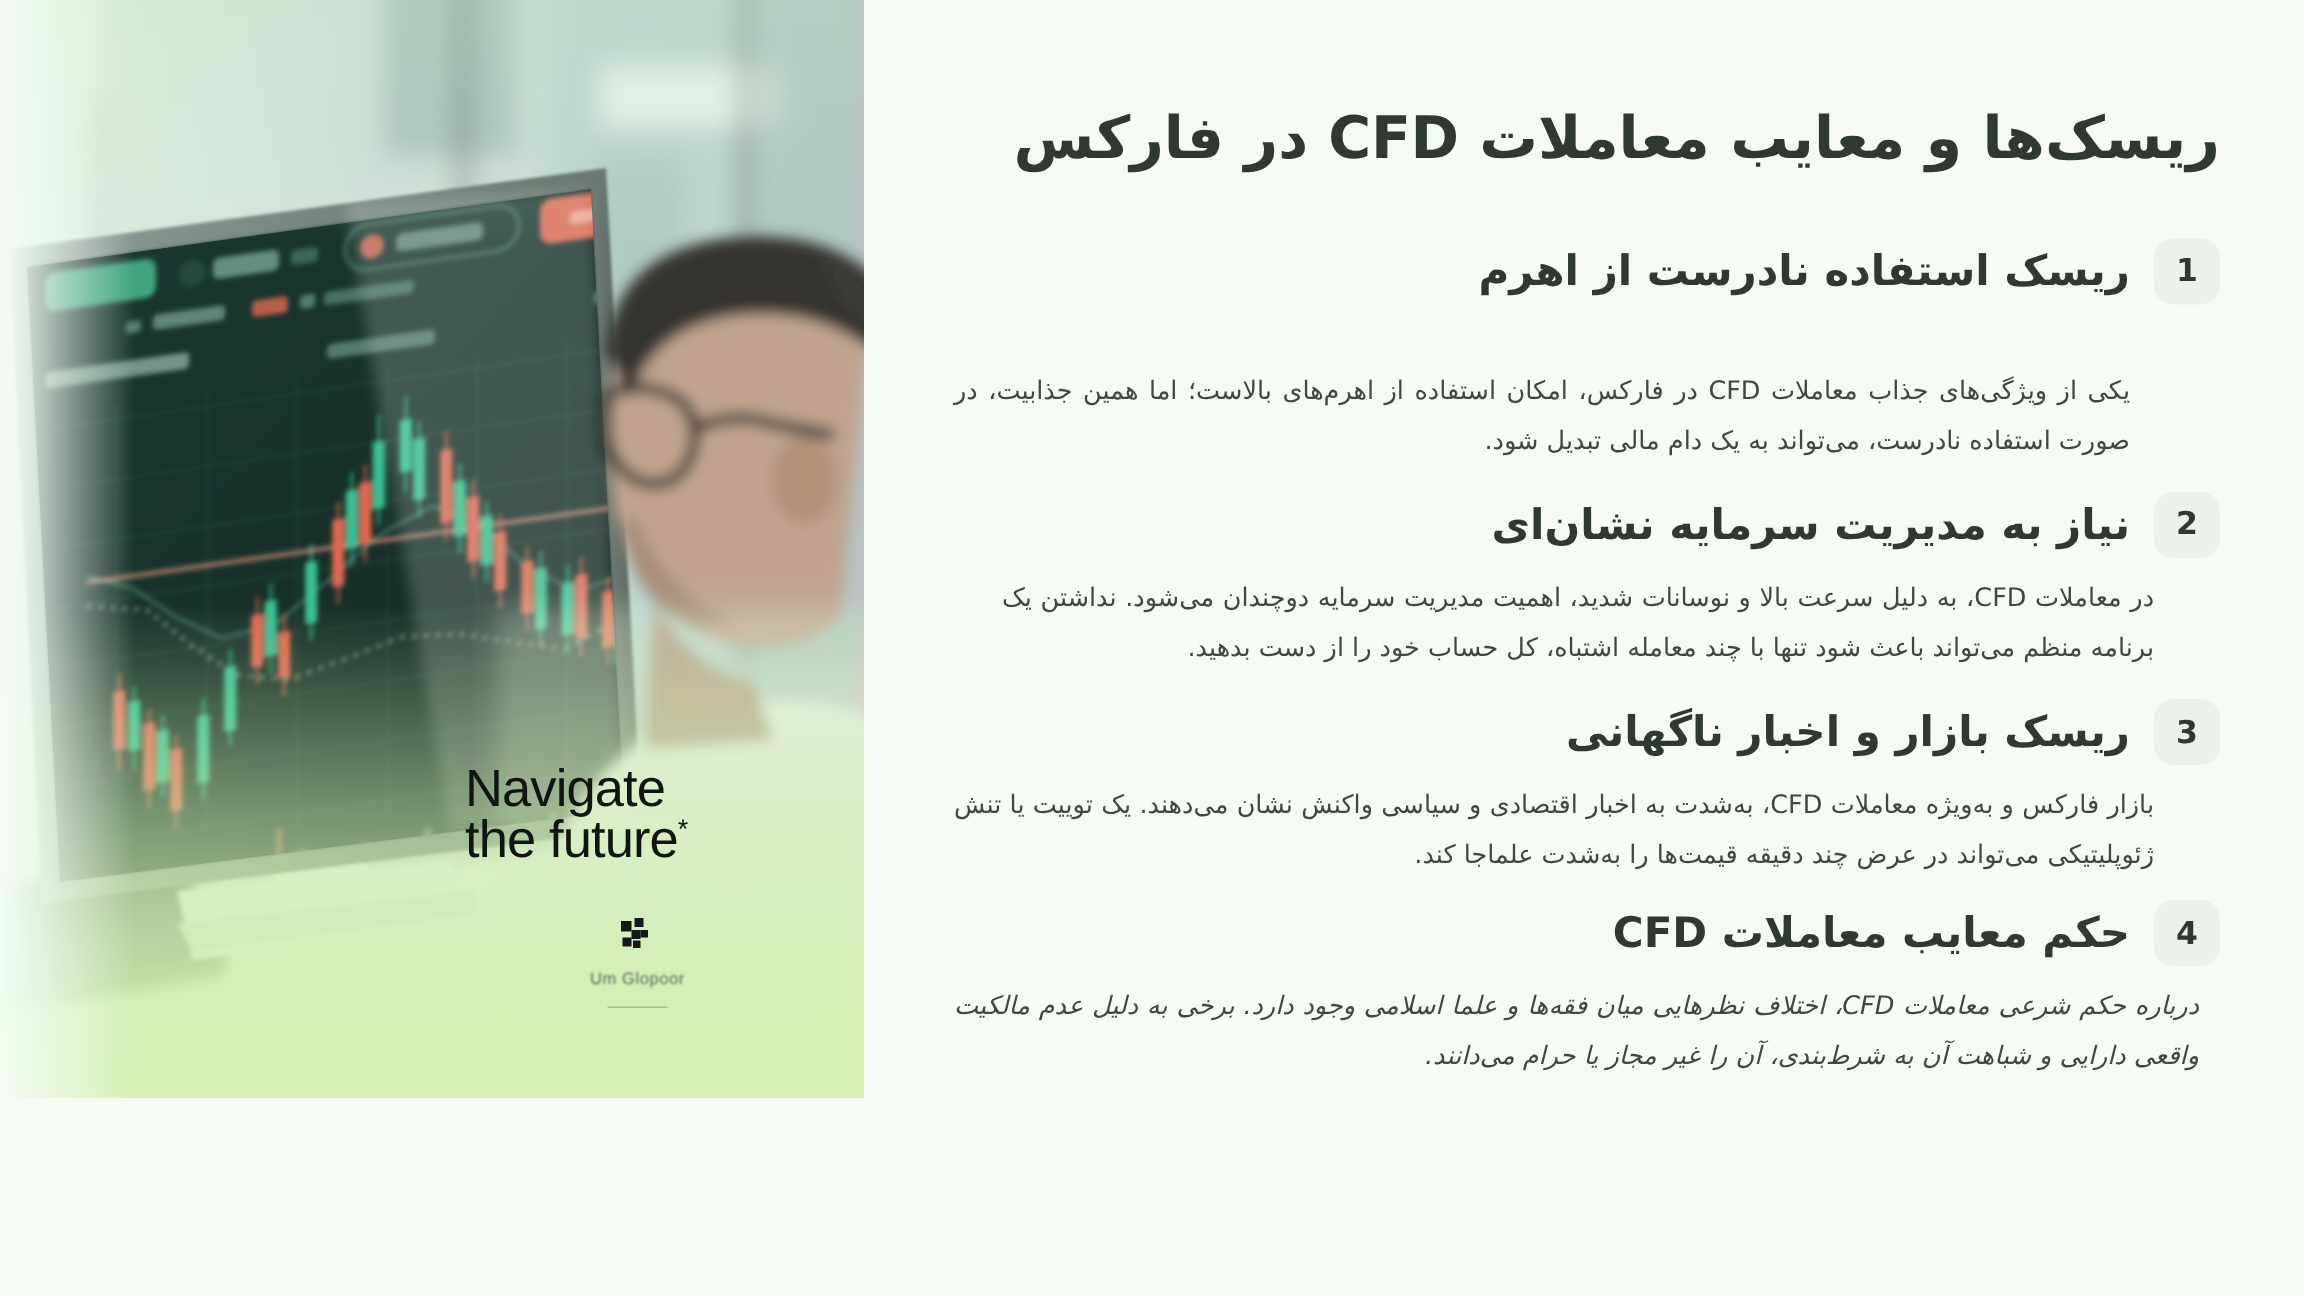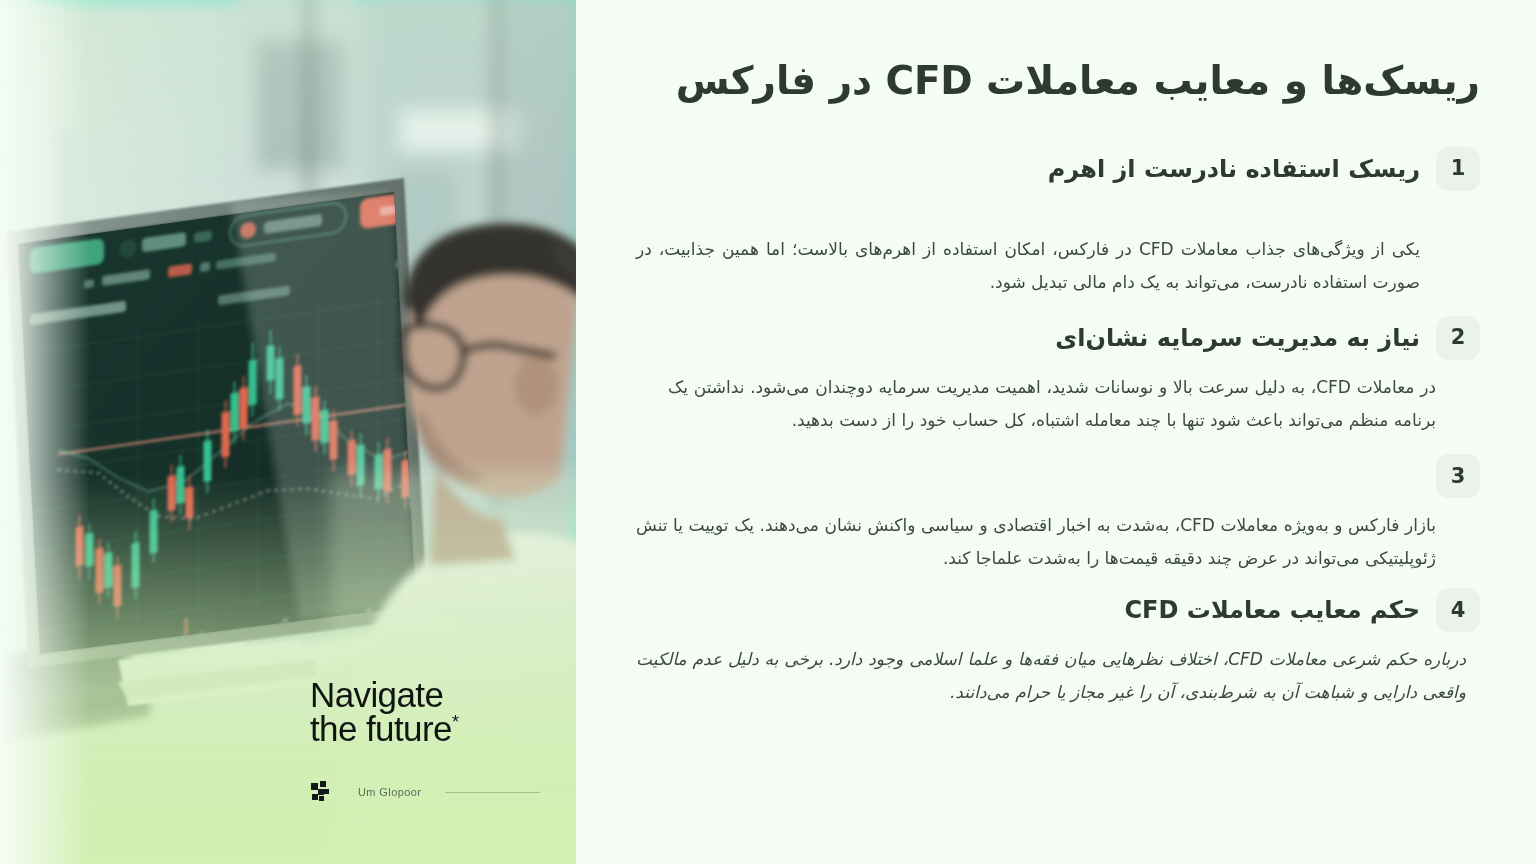--- a/index.html
+++ b/index.html
@@ -21,24 +21,24 @@
     height: 864px;
     background: #f4fcf4;
     display: flex;
     flex-direction: row-reverse;
   }
 
   
   .image-panel {
     position: relative;
     width: 576px;
-    height: 864px;
+    height: 732px;
     flex: 0 0 576px;
     overflow: hidden;
-    background: #5eead4;
+    background: #f9a8d4;
   }
 
   .photo-svg { position: absolute; inset: 0; width: 100%; height: 100%; display: block; }
 
   .photo-tint {
     position: absolute; inset: 0;
     background:
       linear-gradient(to bottom,
         rgba(190,225,195,0.30) 0%,
         rgba(190,225,195,0.05) 22%,
@@ -71,22 +71,23 @@
     letter-spacing: -0.6px;
     direction: ltr;
     text-align: left;
   }
   .brand-title .star { font-size: 18px; vertical-align: super; }
 
   .brand-footer {
     margin-top: 34px;
     display: flex;
     align-items: center;
-    gap: 24px;
+    gap: 12px;
     direction: ltr;
+    flex-direction: column;
   }
   .brand-mark { width: 24px; height: 24px; flex: 0 0 24px; }
   .brand-name {
     font-family: "Liberation Sans", sans-serif;
     font-size: 11px;
     color: #5c6a5c;
     letter-spacing: 0.4px;
     filter: blur(0.7px);
     white-space: nowrap;
   }
@@ -108,20 +109,21 @@
 
   .page-title {
     font-family: "DejaVu Sans", sans-serif;
     font-size: 39px;
     font-weight: bold;
     color: #2c3b2d;
     line-height: 1.5;
     text-align: right;
     direction: rtl;
     letter-spacing: -0.2px;
+    margin-top: 12px;
   }
 
   .sections { margin-top: 36px; }
 
   .section { margin-bottom: 17px; }
 
   .section-head {
     display: flex;
     flex-direction: row;
     align-items: center;
@@ -141,21 +143,21 @@
     font-size: 21px;
     font-weight: bold;
     display: flex;
     align-items: center;
     justify-content: center;
     line-height: 1;
   }
 
   .section-title {
     font-family: "DejaVu Sans", sans-serif;
-    font-size: 24px;
+    font-size: 28px;
     font-weight: bold;
     color: #2c3b2d;
     direction: rtl;
     text-align: right;
     line-height: 1.5;
     white-space: nowrap;
   }
 
   .section-body {
     margin-top: 11px;
@@ -512,20 +514,21 @@
         <div class="section-head">
           <div class="num-badge">2</div>
           <div class="section-title">نیاز به مدیریت سرمایه نشان‌ای</div>
         </div>
         <p class="section-body">در معاملات CFD، به دلیل سرعت بالا و نوسانات شدید، اهمیت مدیریت سرمایه دوچندان می‌شود. نداشتن یک برنامه منظم می‌تواند باعث شود تنها با چند معامله اشتباه، کل حساب خود را از دست بدهید.</p>
       </div>
 
       <div class="section s3">
         <div class="section-head">
           <div class="num-badge">3</div>
+          <div class="section-title">ریسک بازار و اخبار ناگهانی</div>
         </div>
         <p class="section-body">بازار فارکس و به‌ویژه معاملات CFD، به‌شدت به اخبار اقتصادی و سیاسی واکنش نشان می‌دهند. یک توییت یا تنش ژئوپلیتیکی می‌تواند در عرض چند دقیقه قیمت‌ها را به‌شدت علما‌جا کند.</p>
       </div>
 
       <div class="section s4">
         <div class="section-head">
           <div class="num-badge">4</div>
           <div class="section-title">حکم معایب معاملات CFD</div>
         </div>
         <p class="section-body">درباره حکم شرعی معاملات CFD، اختلاف نظرهایی میان فقه‌ها و علما اسلامی وجود دارد. برخی به دلیل عدم مالکیت واقعی دارایی و شباهت آن به شرط‌بندی، آن را غیر مجاز یا حرام می‌دانند.</p>

